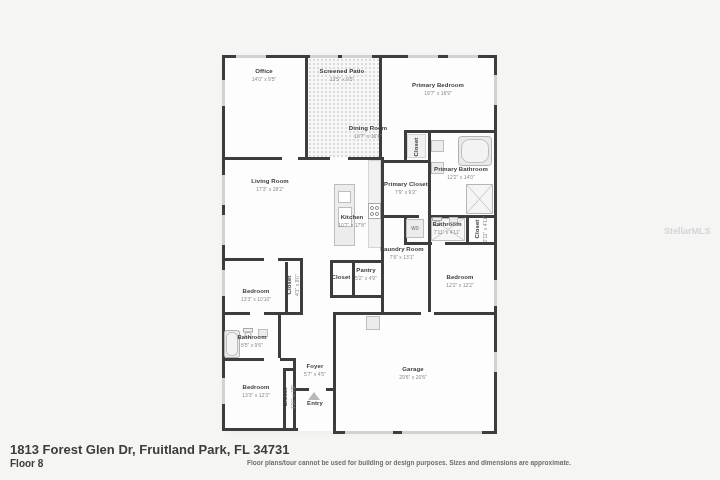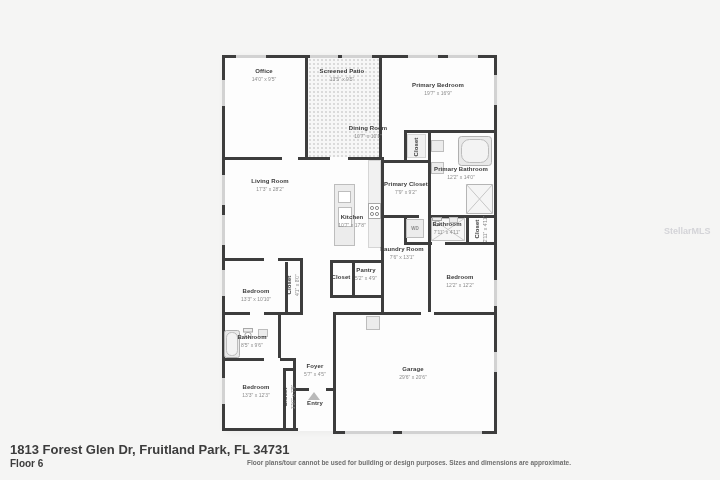--- a/index.html
+++ b/index.html
@@ -249,15 +249,15 @@
     <div class="n">Entry</div>
     <div class="d"></div>
   </div>
   <div class="rl" style="left:413px;top:373px;">
     <div class="n">Garage</div>
     <div class="d">29'6" x 20'6"</div>
   </div>
 </div>
 
 <div id="footer-address">1813 Forest Glen Dr, Fruitland Park, FL 34731</div>
-<div id="footer-floor">Floor 6</div>
+<div id="footer-floor">Floor 8</div>
 <div id="disclaimer">Floor plans/tour cannot be used for building or design purposes. Sizes and dimensions are approximate.</div>
 <div id="watermark">StellarMLS</div>
 
 </body></html>

